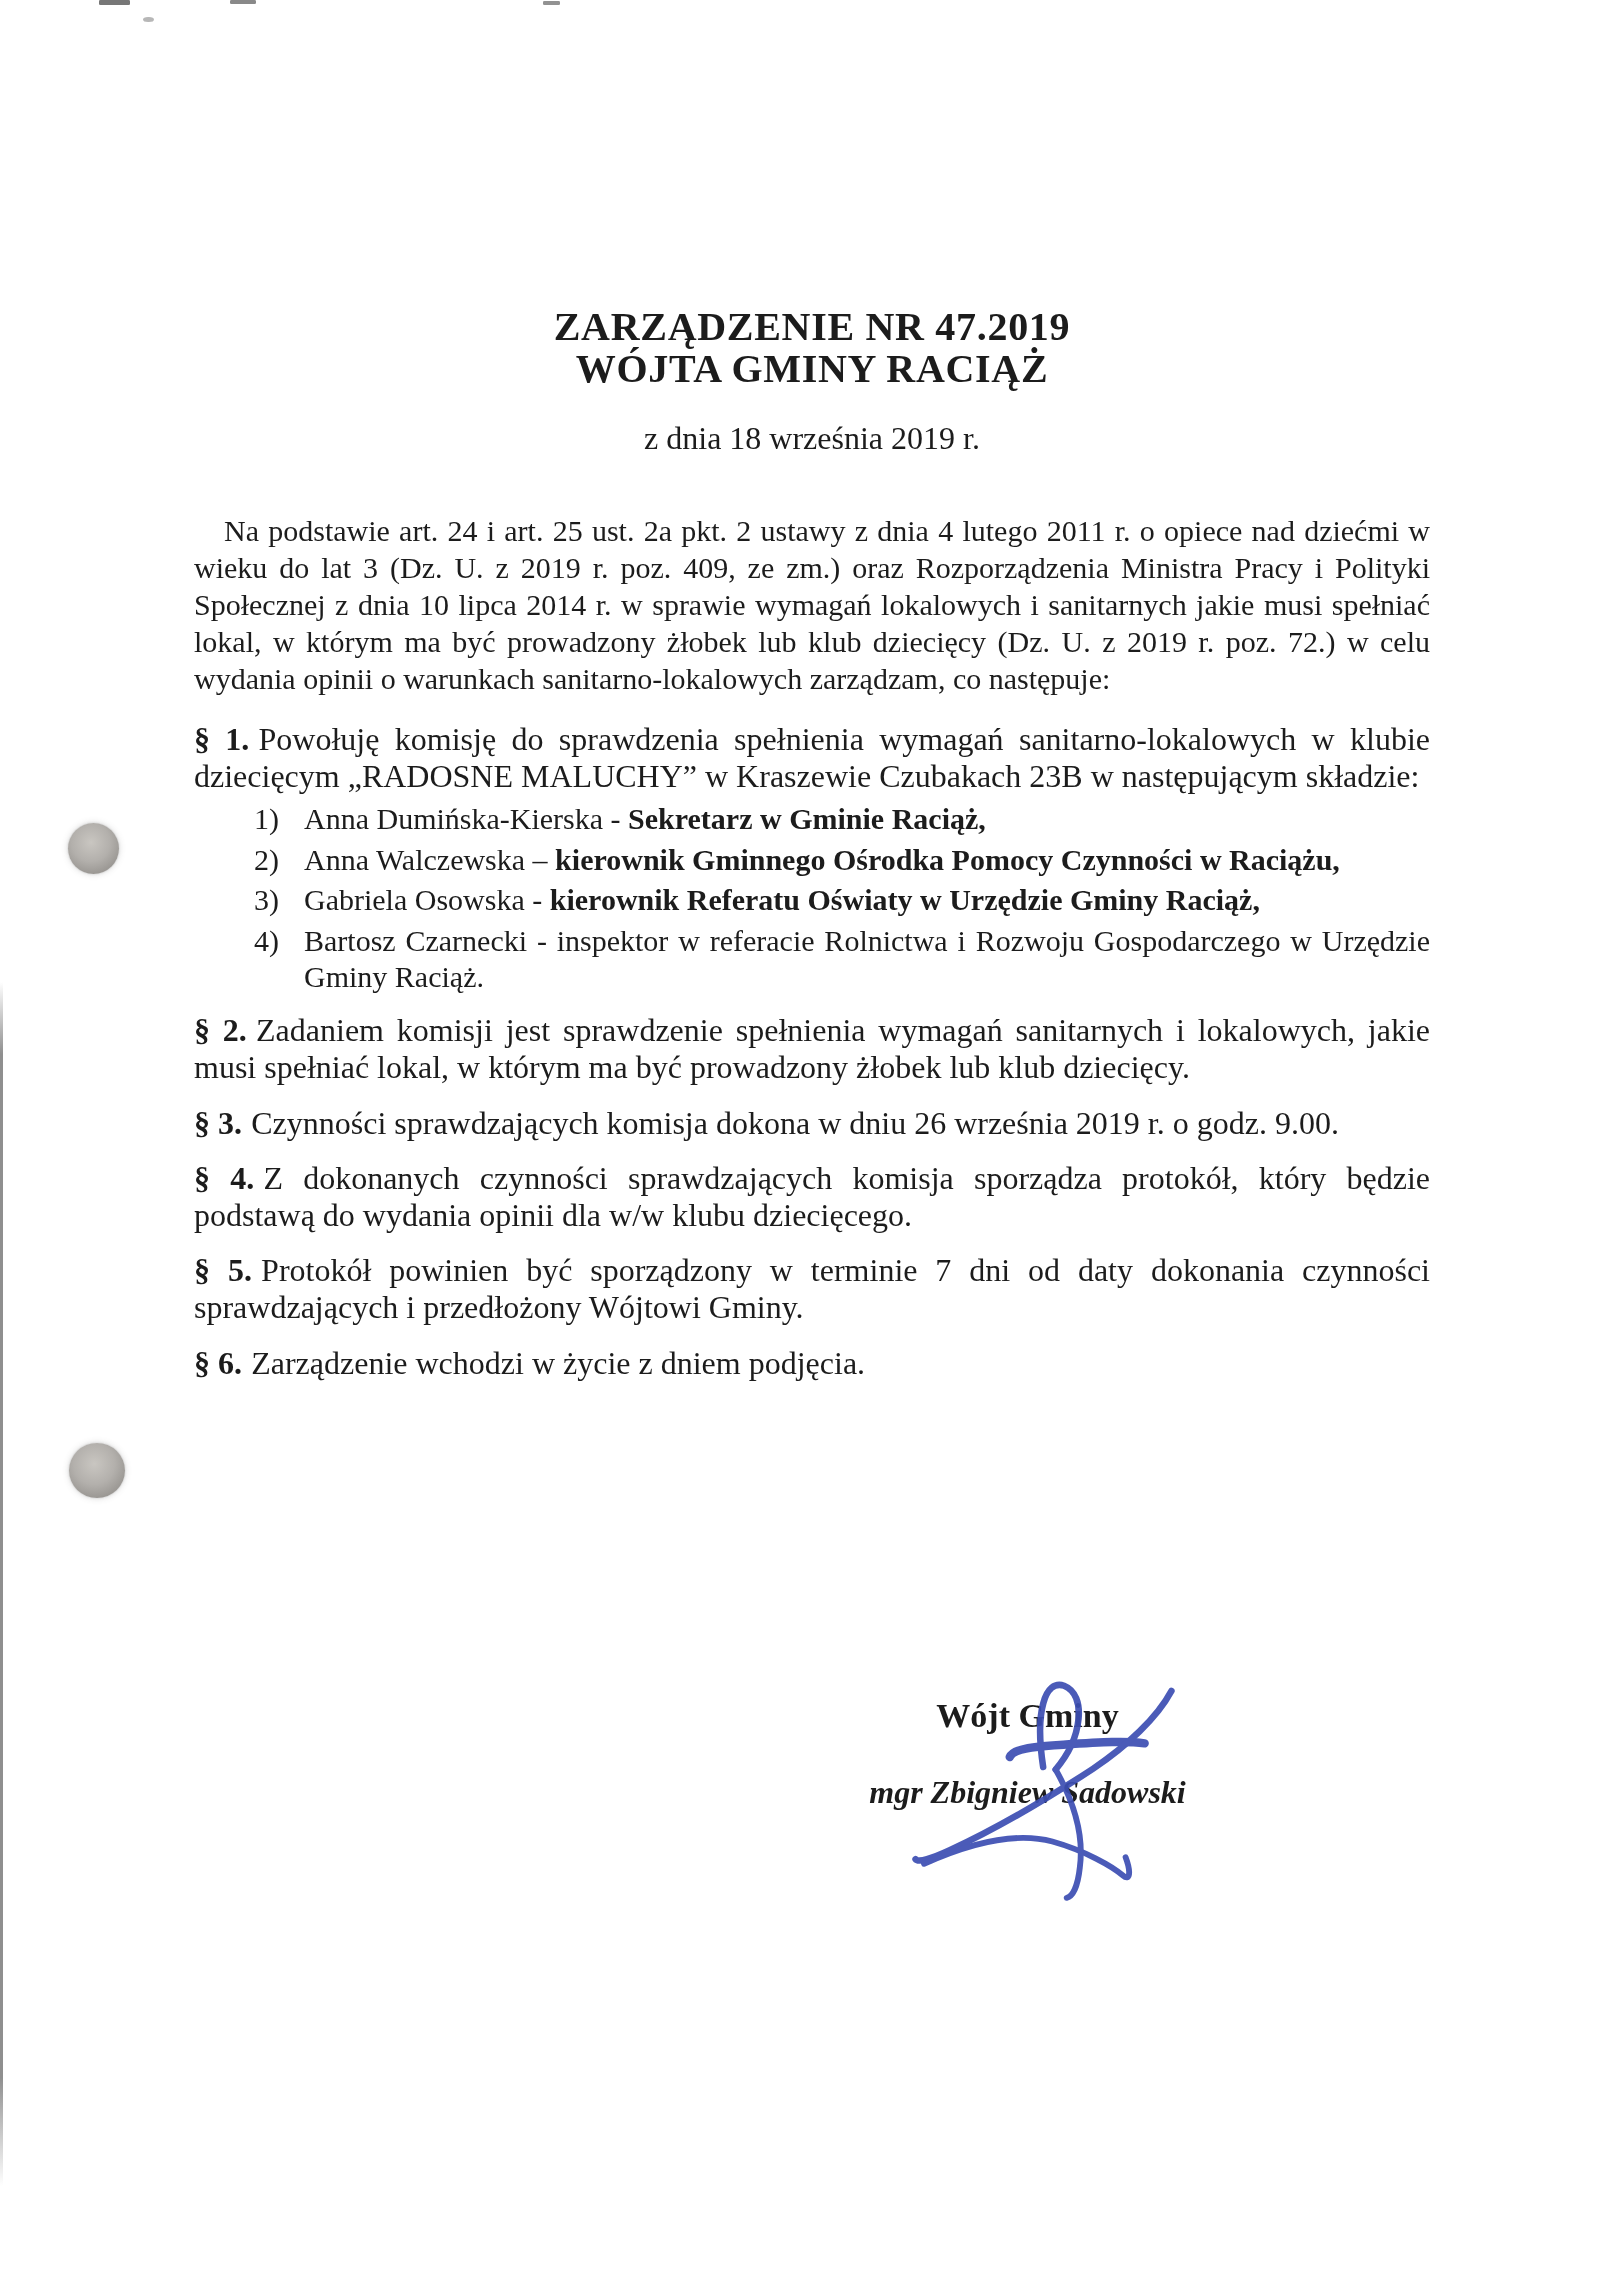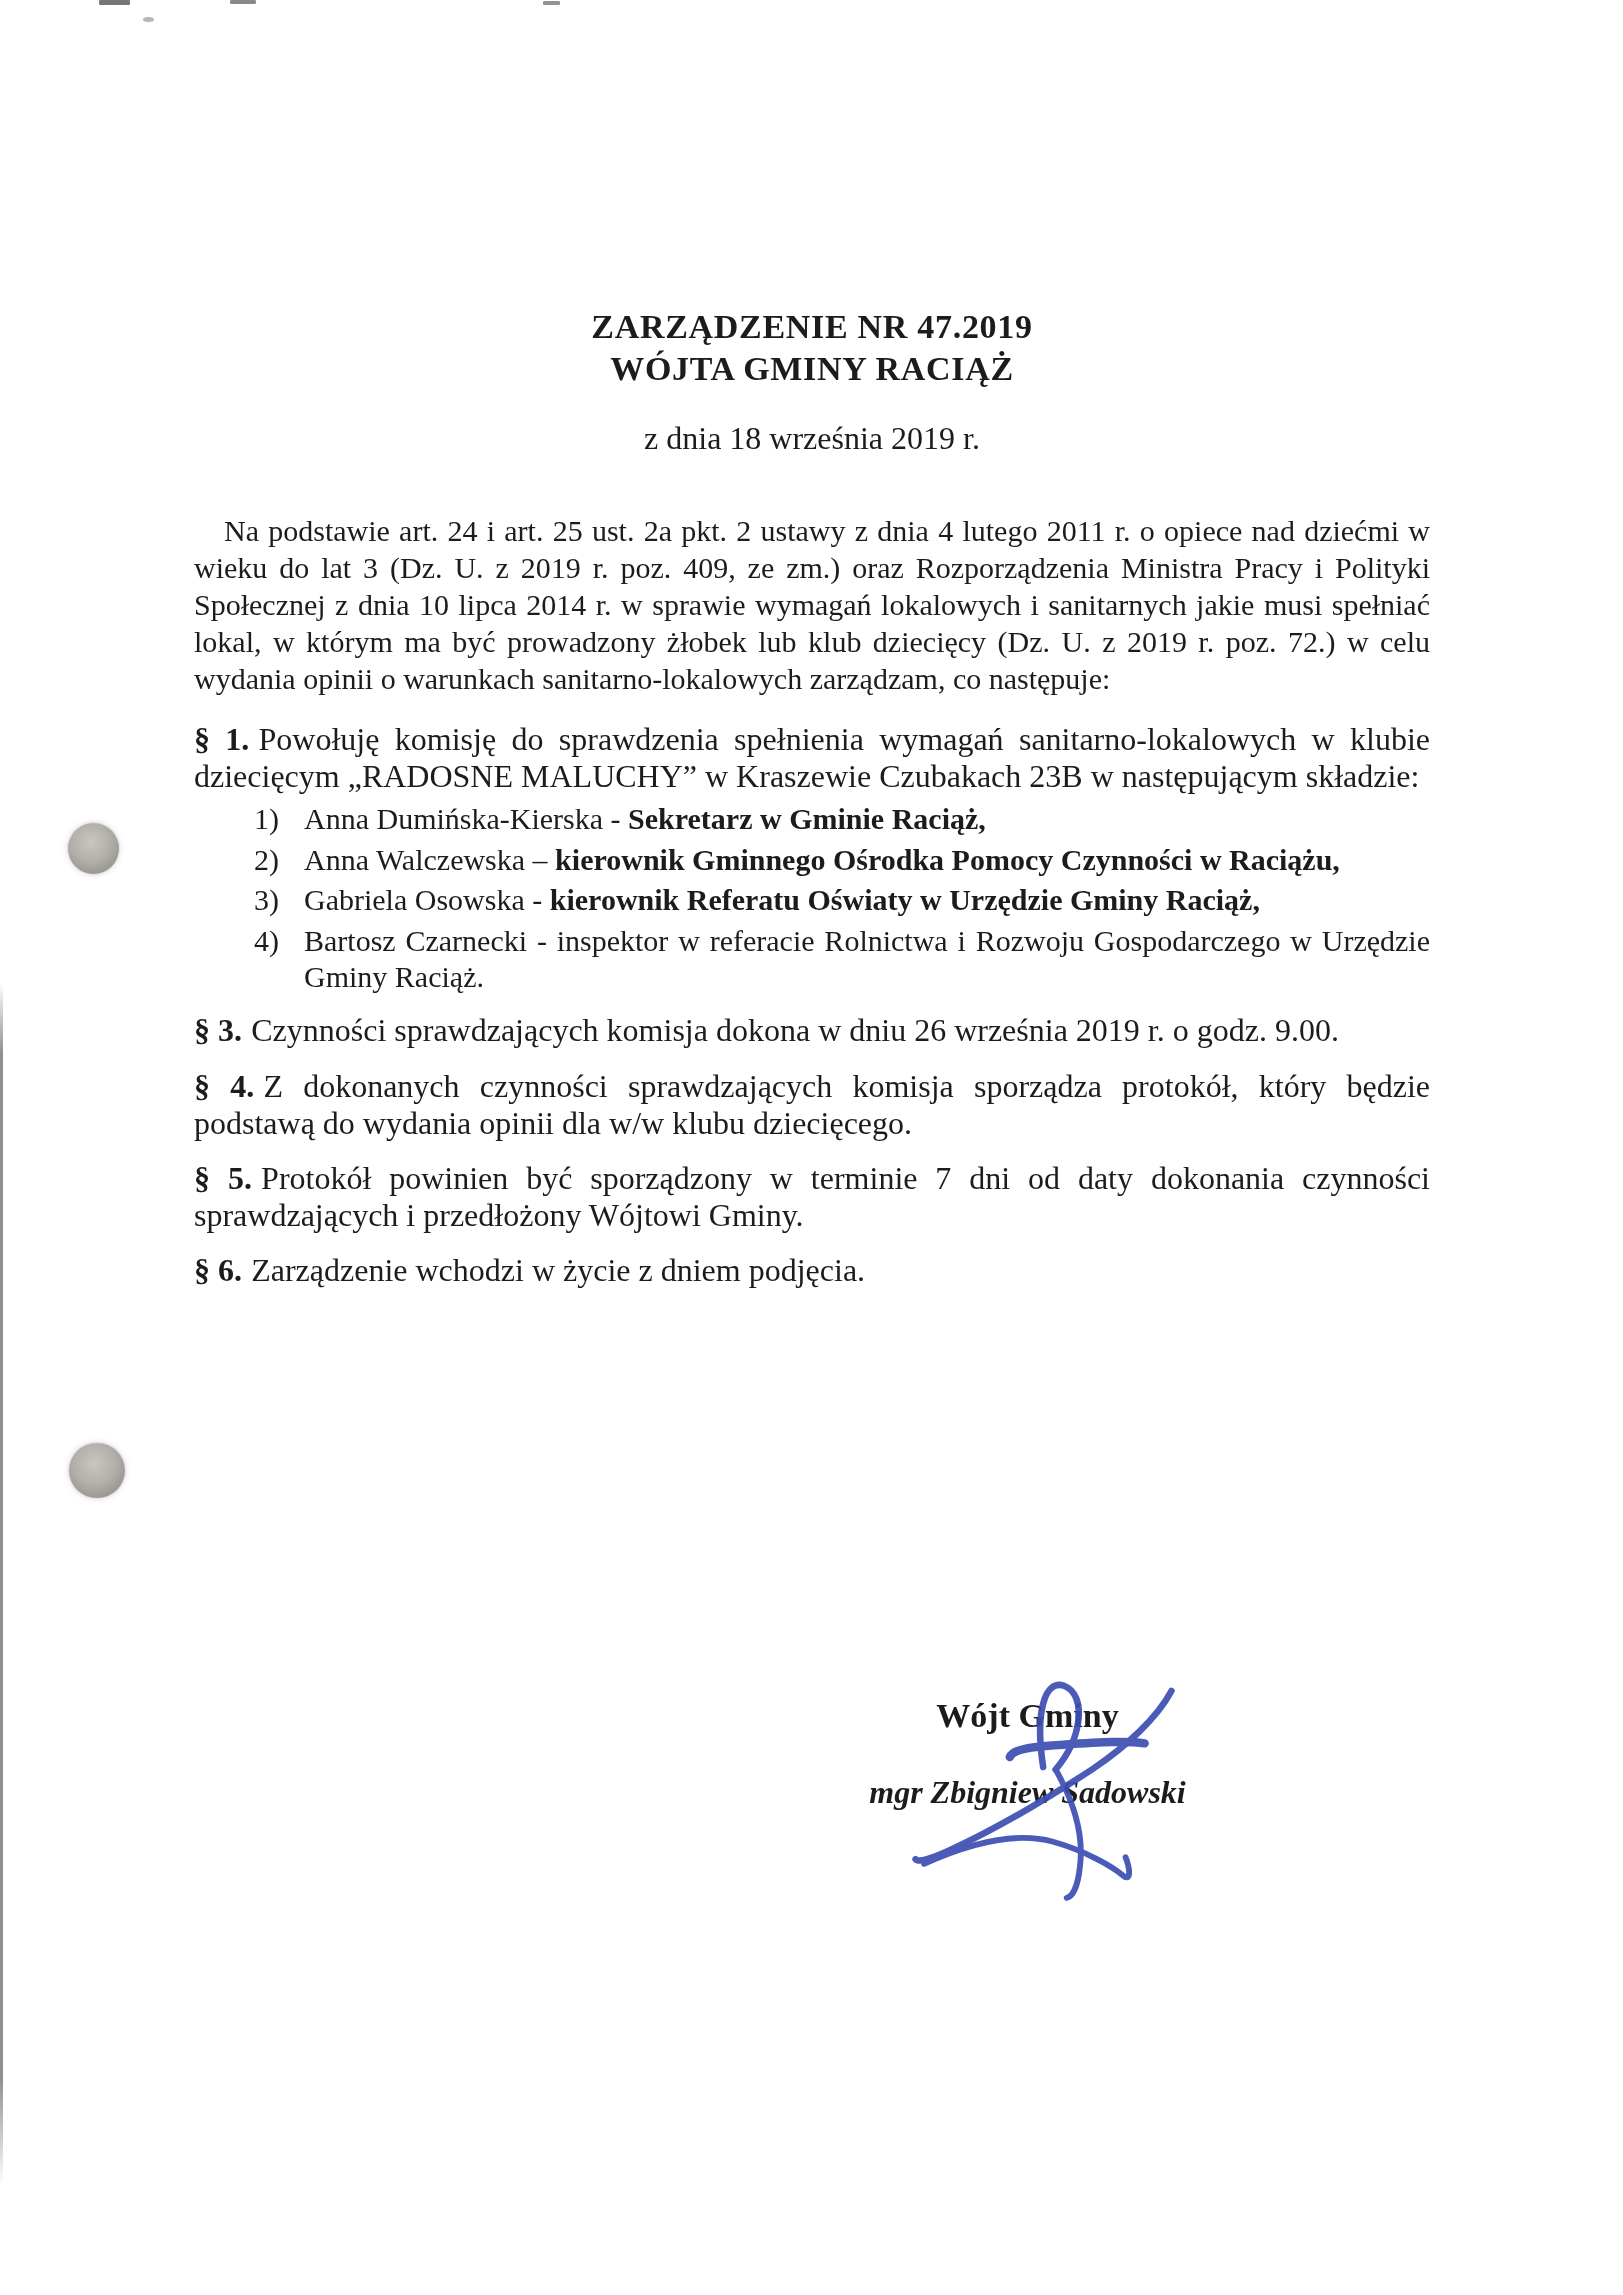--- a/index.html
+++ b/index.html
@@ -12,21 +12,21 @@
     color:#1c1c1c;
     overflow:hidden;
   }
   .content{
     position:absolute;
     left:194px;top:306px;width:1236px;
   }
   .title{
     text-align:center;
     font-weight:bold;
-    font-size:34px;
+    font-size:40px;
     line-height:42px;
     letter-spacing:0.7px;
     margin:0 0 30px 0;
   }
   .date-line{
     text-align:center;
     font-size:32px;
     margin:0 0 55px 0;
   }
   .subject{
@@ -140,20 +140,23 @@
     <div class="citem">
       <span class="cnum">3)</span>
       <div class="ctext"><span class="cname">Gabriela Osowska</span><span class="csep"> - </span><span class="crole">kierownik Referatu Oświaty w Urzędzie Gminy Raciąż,</span></div>
     </div>
     <div class="citem">
       <span class="cnum">4)</span>
       <div class="ctext"><span class="cname">Bartosz Czarnecki</span><span class="csep"> - </span><span class="crole">inspektor w referacie Rolnictwa i Rozwoju Gospodarczego w Urzędzie Gminy Raciąż.</span></div>
     </div>
   </div>
 
+  <p class="sec">
+    <span class="secnum">§ 2.</span><span>Zadaniem komisji jest sprawdzenie spełnienia wymagań sanitarnych i lokalowych, jakie musi spełniać lokal, w którym ma być prowadzony żłobek lub klub dziecięcy.</span>
+  </p>
 
   <p class="sec">
     <span class="secnum">§ 3.</span><span>Czynności sprawdzających komisja dokona w dniu 26 września 2019 r. o godz. 9.00.</span>
   </p>
 
   <p class="sec">
     <span class="secnum">§ 4.</span><span>Z dokonanych czynności sprawdzających komisja sporządza protokół, który będzie podstawą do wydania opinii dla w/w klubu dziecięcego.</span>
   </p>
 
   <p class="sec">

